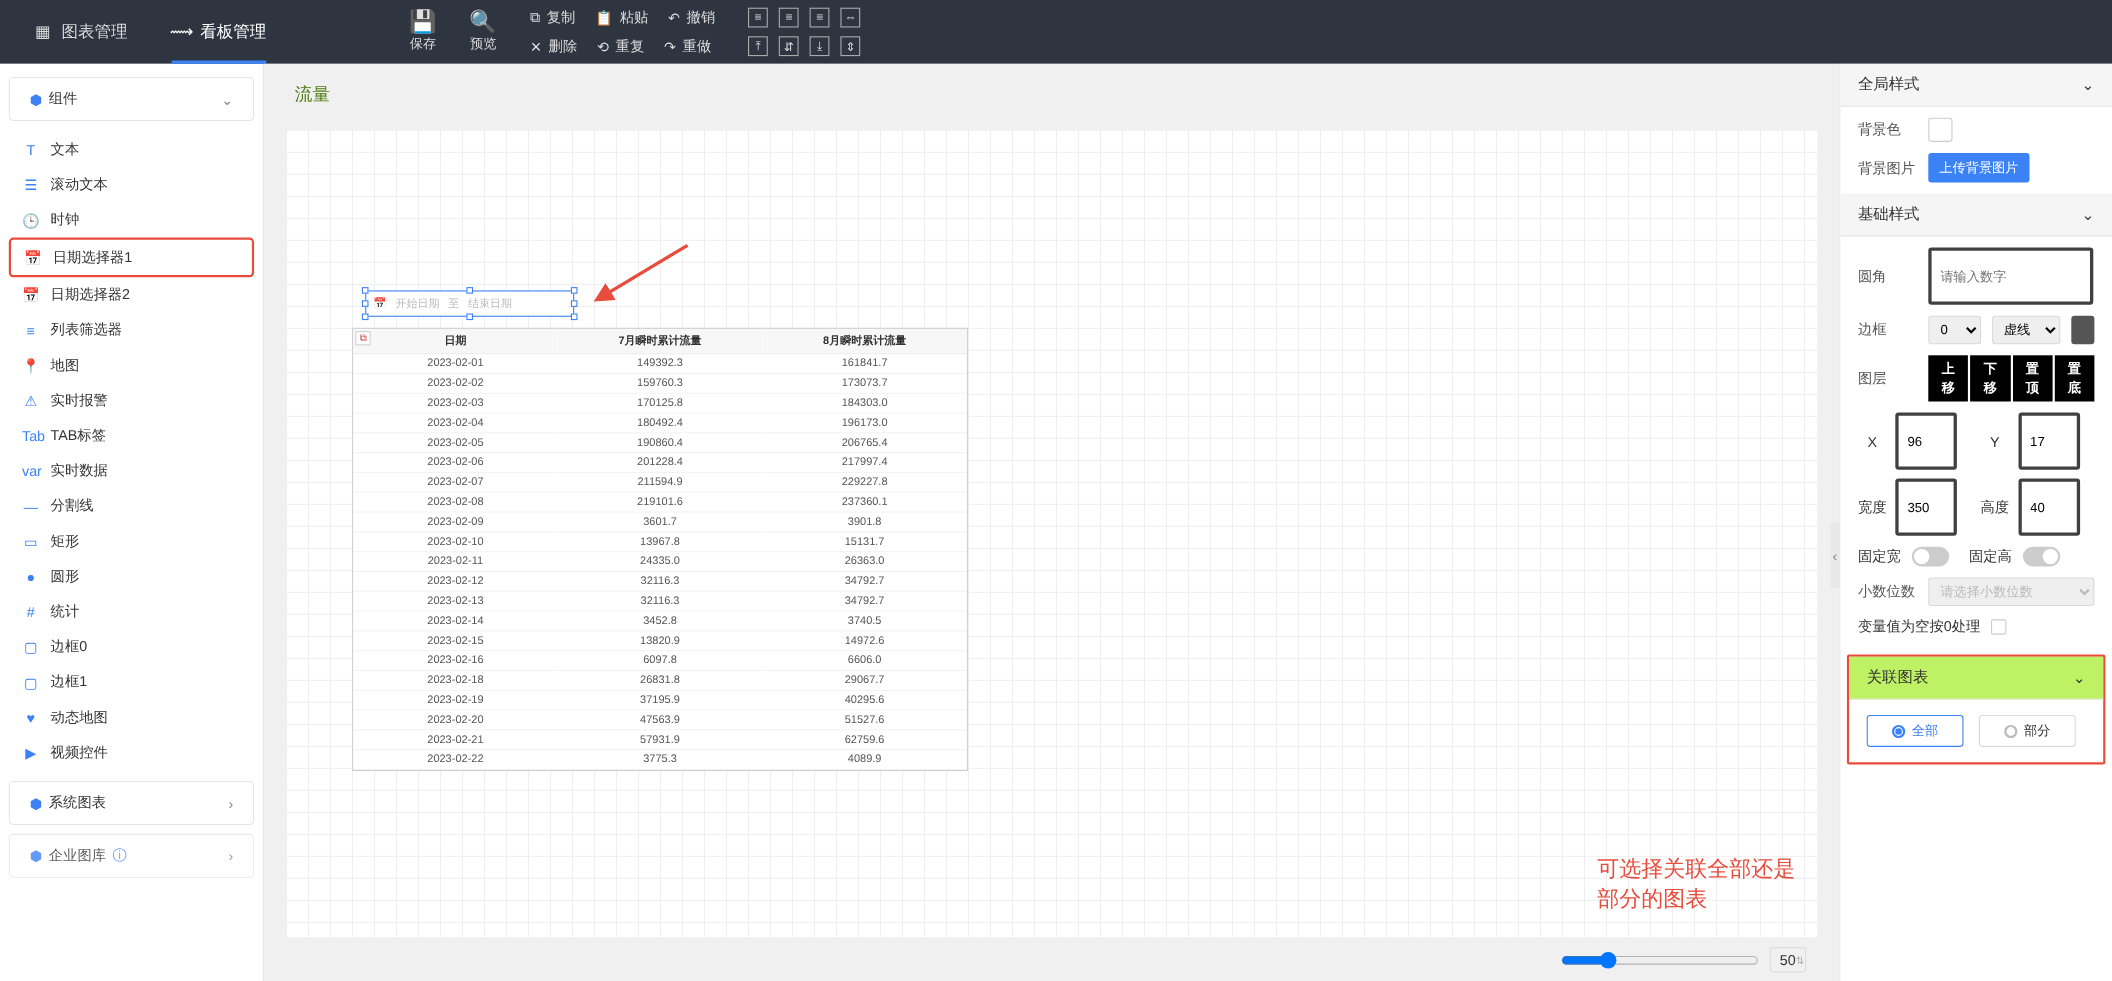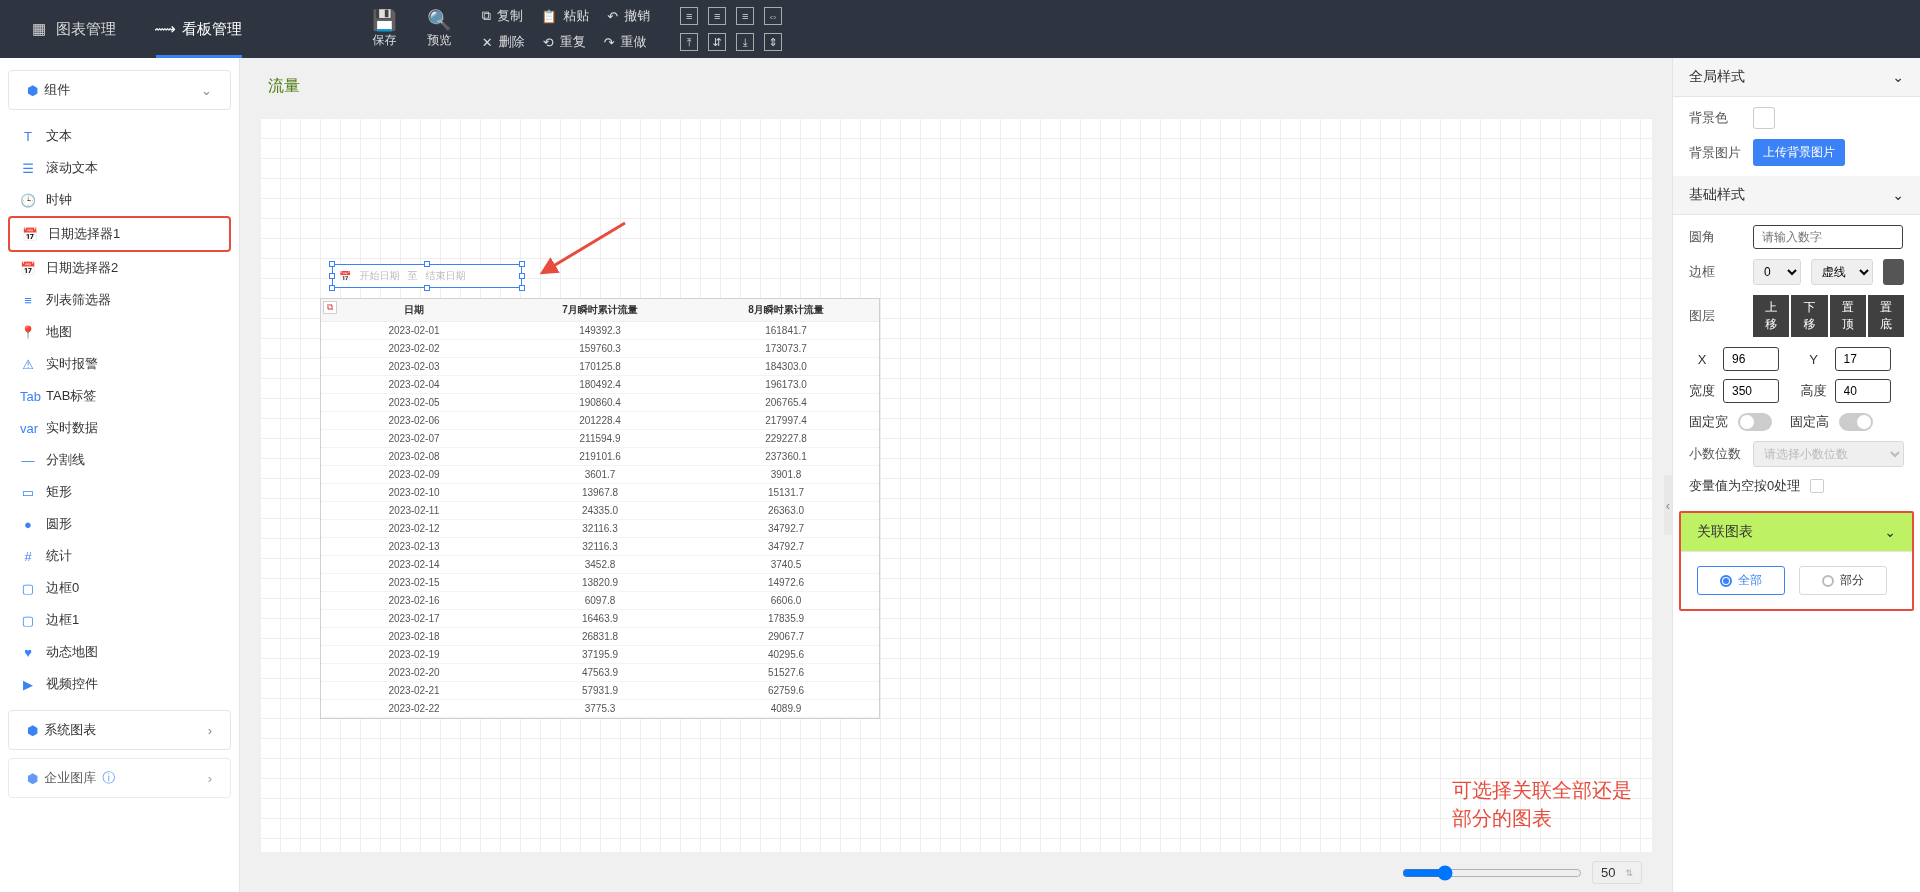--- a/index.html
+++ b/index.html
@@ -209,21 +209,21 @@
   bottom: 8px;
   right: 30px;
   display: flex;
   align-items: center;
   gap: 10px;
 }
 .canvas-footer input[type="range"] { width: 180px; }
 .canvas-footer .zoom-input {
   border: 1px solid #ddd;
   padding: 3px 8px;
-  width: 50px;
+  width: 33px;
   border-radius: 3px;
   display: flex;
   justify-content: space-between;
   align-items: center;
 }
 .canvas-collapse-handle {
   position: absolute;
   top: 50%;
   right: 0;
   width: 8px;
@@ -252,23 +252,23 @@
   padding: 10px 16px;
   background: #f5f5f5;
   border-bottom: 1px solid #e5e5e5;
   cursor: pointer;
   font-size: 14px;
 }
 .rp-body { padding: 10px 16px; display: flex; flex-direction: column; gap: 10px; }
 .rp-row { display: flex; align-items: center; gap: 10px; font-size: 13px; }
 .rp-label { width: 54px; text-align: left; color: #555; flex-shrink: 0; }
 .rp-input {
-  border: 1px solid #404040;
+  border: 3px solid #404040;
   border-radius: 3px;
-  padding: 4px 8px;
+  padding: 16px 8px;
   font-size: 12px;
   width: 88px;
 }
 .rp-input.wide { width: 150px; }
 .rp-color-swatch {
   width: 22px;
   height: 22px;
   border: 1px solid #ccc;
   border-radius: 3px;
   background: #fff;
@@ -278,26 +278,27 @@
   background: #3b82f6;
   color: #fff;
   border: none;
   padding: 5px 10px;
   border-radius: 3px;
   cursor: pointer;
   font-size: 12px;
 }
 .rp-btn-group { display: flex; gap: 2px; }
 .rp-btn-sm {
-  background: #404040;
+  background: #000000;
   color: #fff;
   border: none;
   padding: 4px 7px;
   cursor: pointer;
   font-size: 12px;
+  font-weight: bold;
 }
 .rp-select {
   border: 1px solid #d9d9d9;
   border-radius: 3px;
   padding: 4px 6px;
   font-size: 12px;
 }
 .rp-color-btn { width: 22px; height: 26px; background: #555; border-radius: 3px; cursor: pointer; }
 .toggle {
   width: 34px;
@@ -633,25 +634,20 @@
                 <td>2023-02-15</td>
                 <td>13820.9</td>
                 <td>14972.6</td>
               </tr>
               <tr>
                 <td>2023-02-16</td>
                 <td>6097.8</td>
                 <td>6606.0</td>
               </tr>
               <tr>
-                <td>2023-02-17</td>
-                <td>16463.9</td>
-                <td>17835.9</td>
-              </tr>
-              <tr>
                 <td>2023-02-18</td>
                 <td>26831.8</td>
                 <td>29067.7</td>
               </tr>
               <tr>
                 <td>2023-02-19</td>
                 <td>37195.9</td>
                 <td>40295.6</td>
               </tr>
               <tr>

